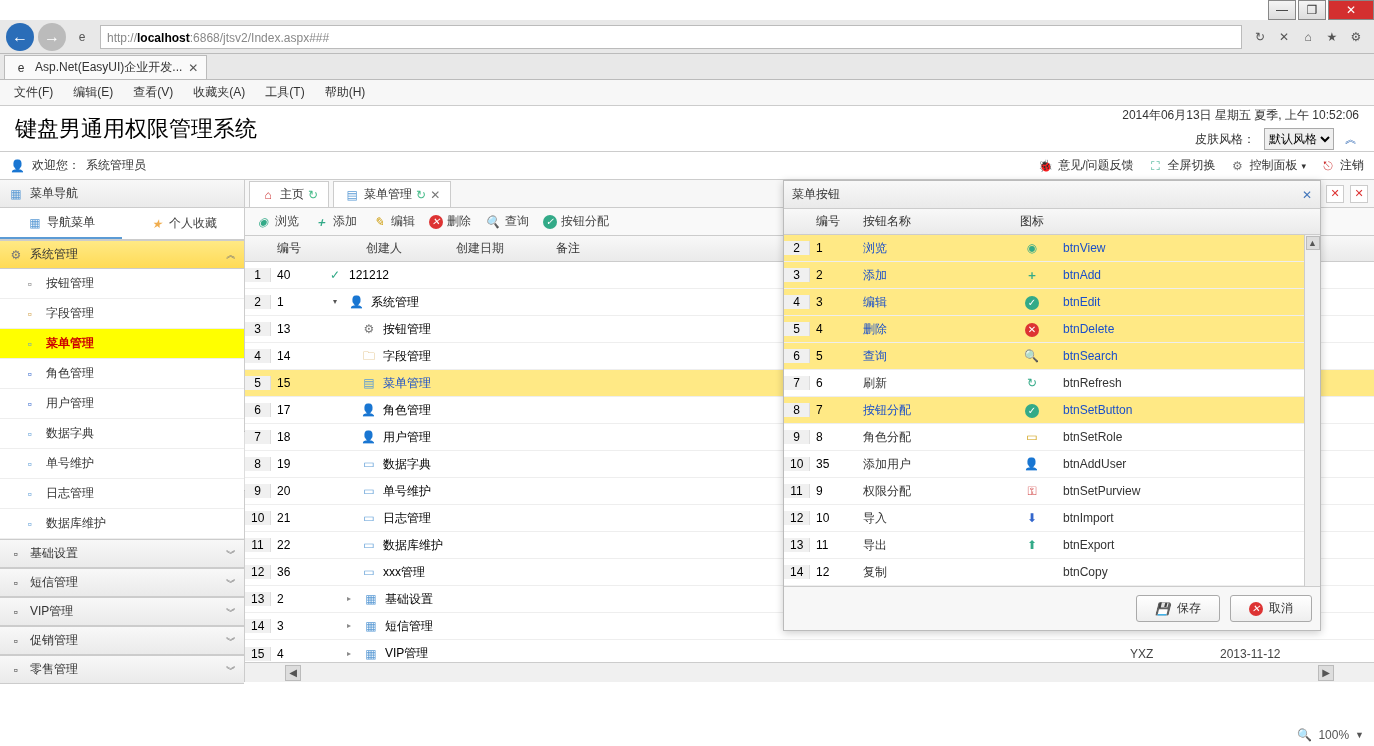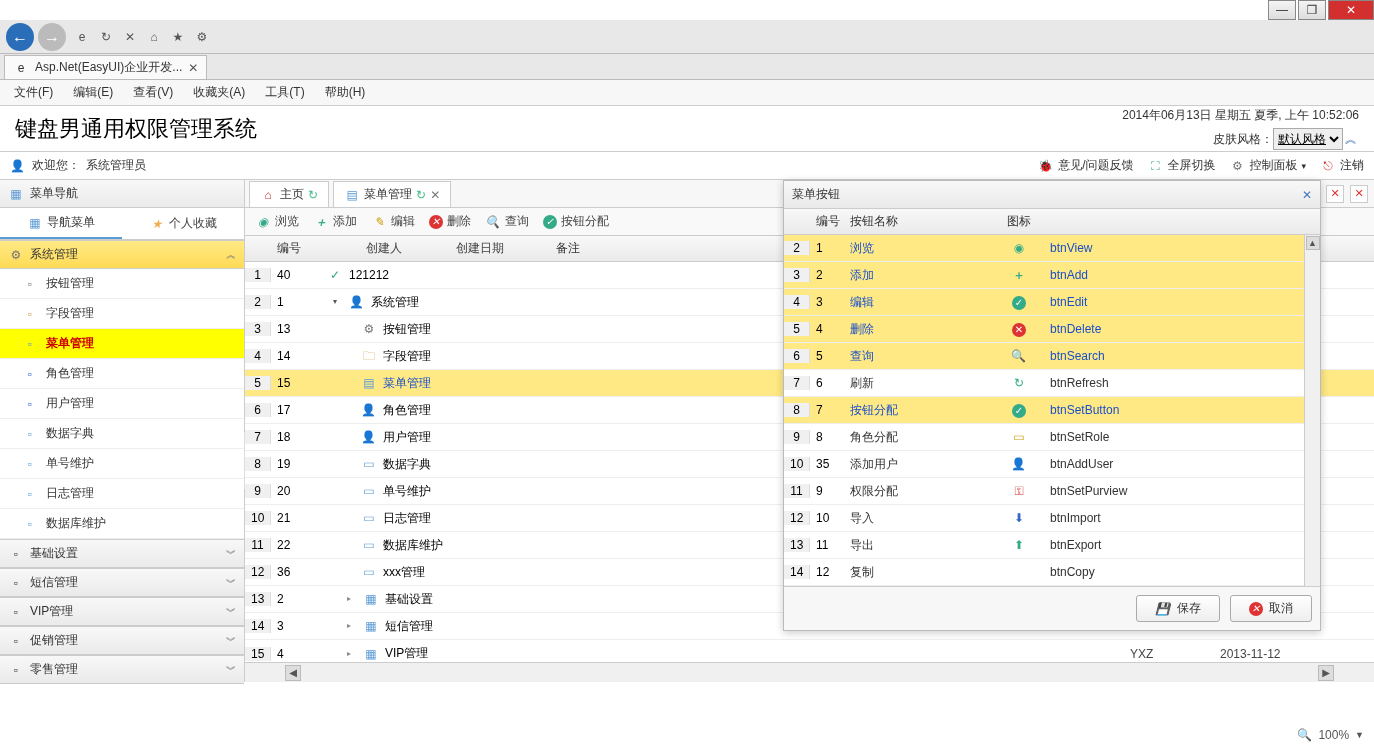--- a/index.html
+++ b/index.html
@@ -24,22 +24,22 @@
 .browser-tab .close-ico { color: #555; }
 
 
 .menubar { height: 26px; border-bottom: 1px solid #ccc; display: flex; align-items: center; padding: 0 4px; background: #f7f7f7; }
 .menubar span { margin: 0 10px; color: #333; }
 
 
 .app-header { height: 46px; border-bottom: 1px solid #ccc; display: flex; align-items: center; justify-content: space-between; padding: 0 15px; background: #fff; }
 .app-title { font-family: "SimSun", serif; font-size: 22px; color: #000; }
 .hdr-right { text-align: right; color: #333; }
-.hdr-row2 { display: flex; align-items: center; gap: 0; margin-top: 4px; justify-content: flex-end; }
-.hdr-row2 select { height: 22px; border: 1px solid #aaa; text-decoration: underline; }
+.hdr-row2 { display: flex; align-items: center; gap: 9px; margin-top: 4px; justify-content: flex-end; }
+.hdr-row2 select { height: 22px; border: 1px solid #aaa; }
 .hdr-row2 .lbl { color: #333; }
 .hdr-row2 .chev { color: #4477bb; width: 16px; text-align: center; }
 
 
 .welcome-bar { height: 28px; border-bottom: 1px solid #ccc; display: flex; align-items: center; justify-content: space-between; padding: 0 10px; background: #fff; }
 .welcome-left { display: flex; align-items: center; gap: 6px; color: #333; }
 .welcome-right { display: flex; align-items: center; gap: 14px; color: #333; }
 .welcome-right span { display: flex; align-items: center; gap: 4px; }
 .welcome-right i { font-style: normal; }
 
@@ -108,21 +108,21 @@
 .dlg-title .dx { color: #4477bb; }
 .dlg-grid-head { display: flex; background: linear-gradient(#f8f8f8,#eaeaea); border-bottom: 1px solid #ccc; height: 26px; align-items: center; color: #333; }
 .dlg-body-wrap { position: relative; }
 .dlg-scroll { position: absolute; right: 0; top: 0; width: 16px; height: 100%; background: #f0f0f0; border-left: 1px solid #ccc; }
 .dlg-scroll .sarrow { width: 14px; height: 14px; margin: 1px auto; background: #ddd; border: 1px solid #bbb; text-align: center; line-height: 12px; font-size: 9px; color: #555; }
 .drow { display: flex; height: 27px; align-items: center; border-bottom: 1px solid #eee; }
 .drow.sel { background: #ffe985; }
 .drow.sel .dc-name, .drow.sel .dc-code { color: #1a4fc9; }
 .dc-rn { width: 26px; text-align: center; background: #f0f0f0; border-right: 1px solid #ddd; }
 .dc-id { width: 34px; padding-left: 6px; }
-.dc-name { width: 150px; color: #333; }
+.dc-name { width: 150px; color: #333; margin-left: 13px; }
 .dc-ico { width: 50px; text-align: center; }
 .dc-code { flex: 1; color: #333; padding-right: 18px; }
 .dlg-foot { display: flex; justify-content: flex-end; gap: 10px; padding: 8px; border-top: 1px solid #ccc; background: #f7f7f7; }
 .dlg-btn { border: 1px solid #aaa; background: linear-gradient(#fff,#eee); padding: 4px 18px; display: flex; align-items: center; gap: 6px; color: #333; border-radius: 3px; }
 
 
 .status { position: absolute; bottom: 0; right: 10px; height: 22px; display: flex; align-items: center; gap: 6px; color: #555; }
 
 
 .ico { display: inline-block; width: 16px; height: 16px; text-align: center; line-height: 16px; font-size: 12px; }
@@ -161,20 +161,23 @@
 <div class="win-chrome">
   <div class="win-btn">—</div>
   <div class="win-btn">❐</div>
   <div class="win-btn close">✕</div>
 </div>
 
 <div class="browser-nav">
   <div class="nav-circle">←</div>
   <div class="nav-circle fwd">→</div>
   <span class="nav-ico">e</span>
+  <div class="url-bar">
+    <span>http://</span><b>localhost</b><span>:6868/jtsv2/Index.aspx###</span>
+  </div>
   <span class="nav-ico">↻</span>
   <span class="nav-ico">✕</span>
   <span class="nav-ico">⌂</span>
   <span class="nav-ico">★</span>
   <span class="nav-ico">⚙</span>
 </div>
 
 <div class="tab-strip">
   <div class="browser-tab">
     <span class="ico">e</span>

